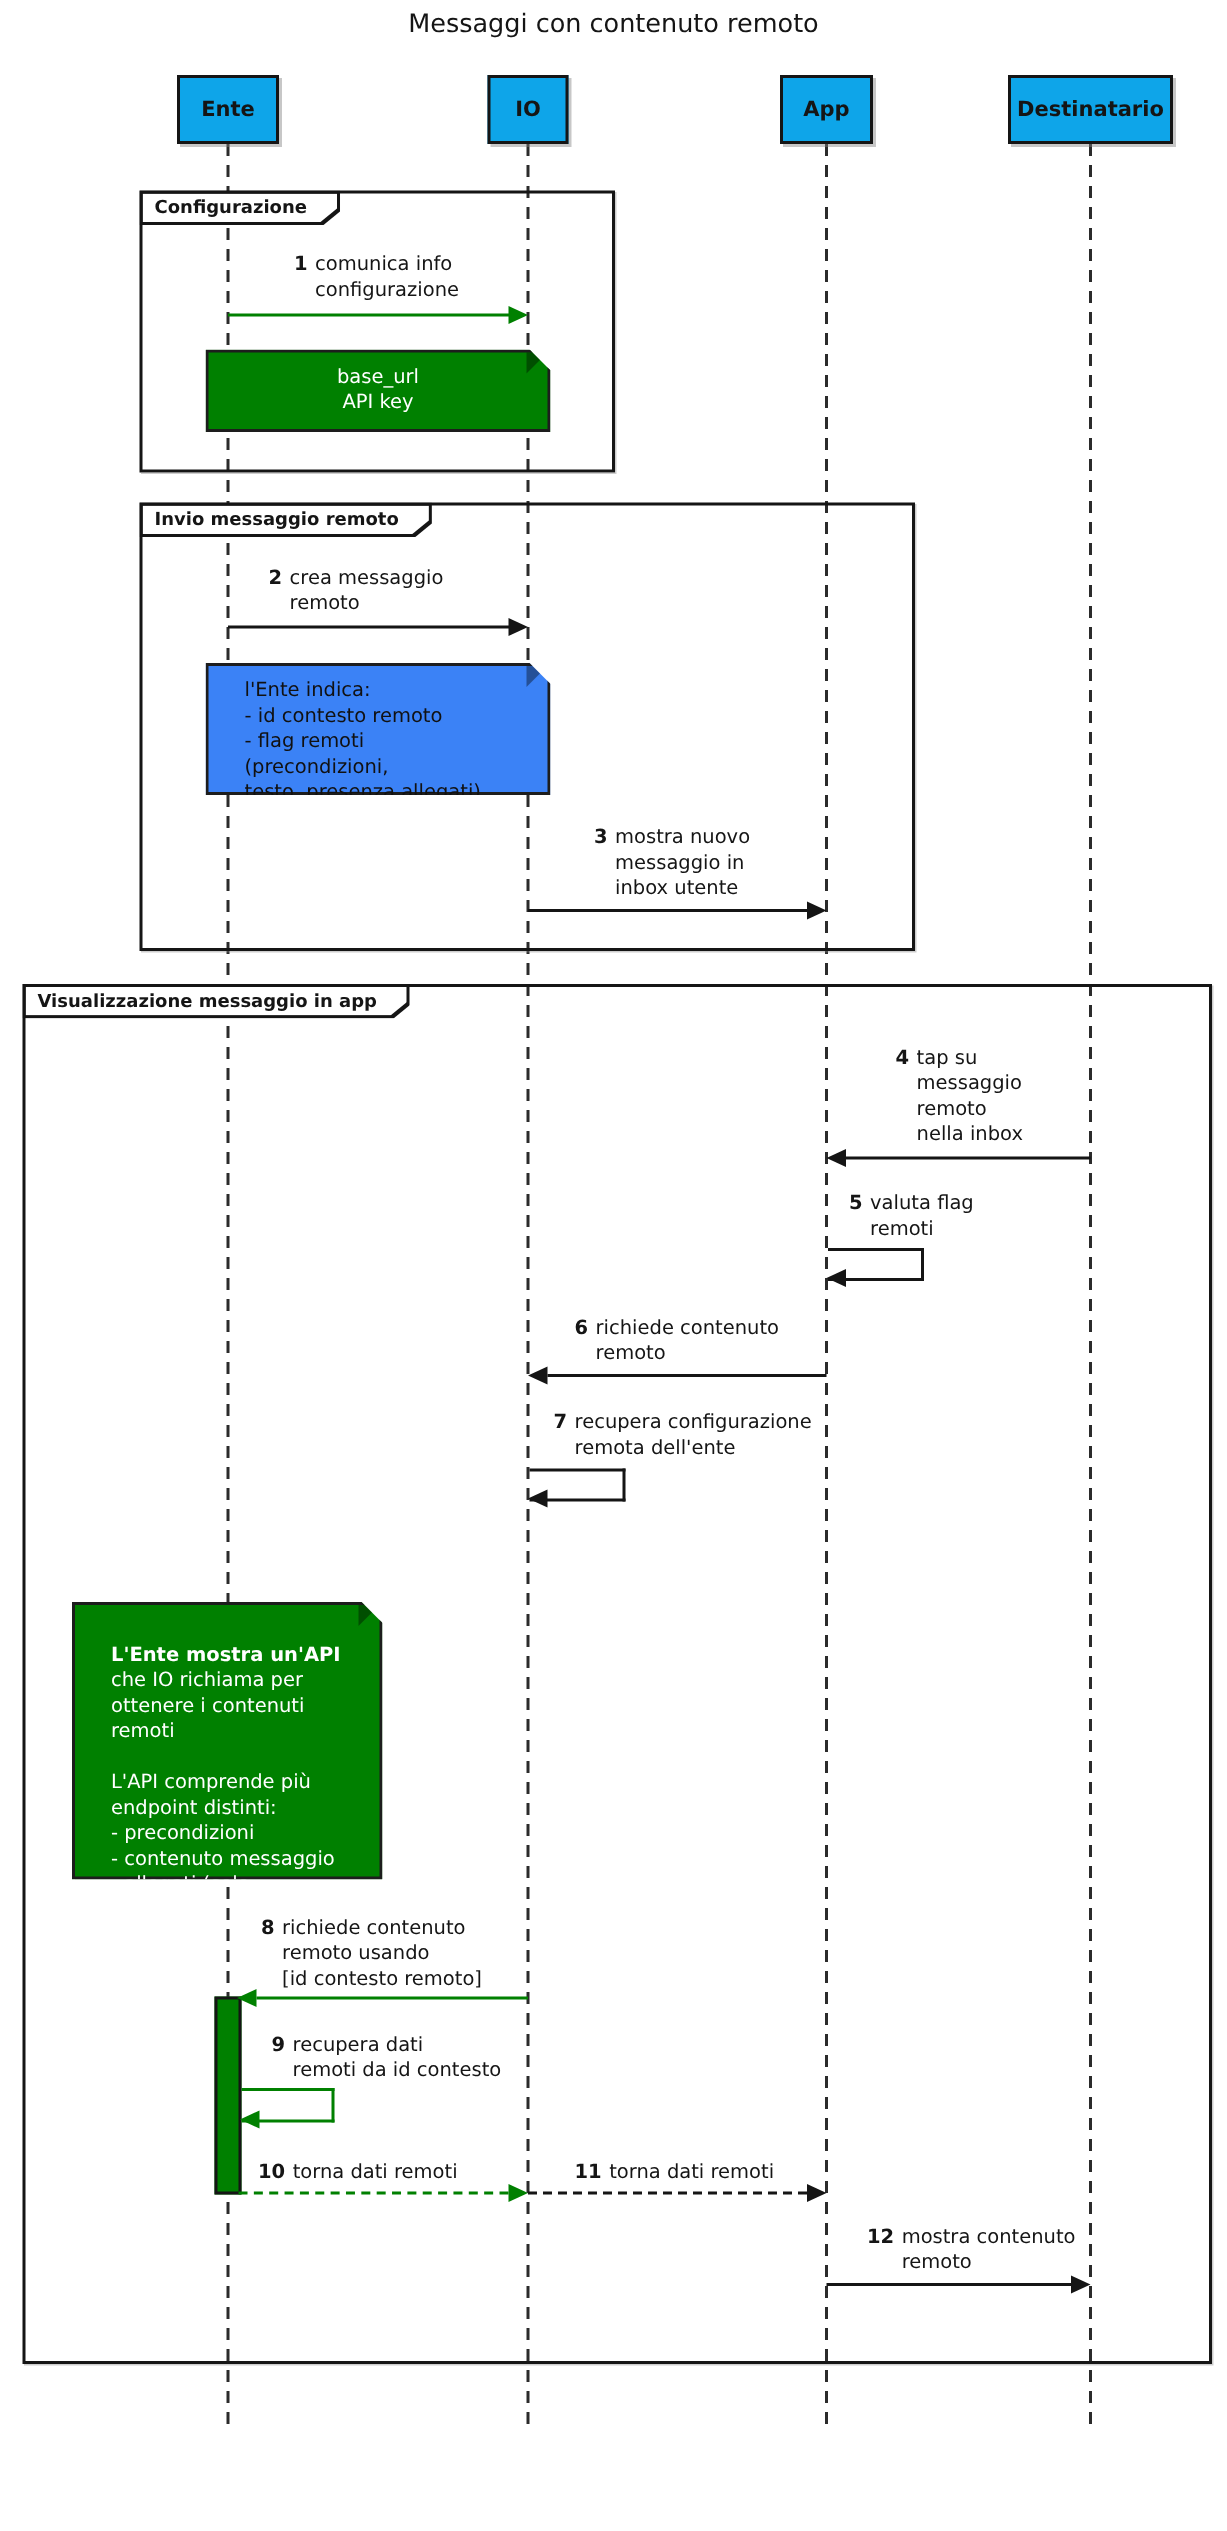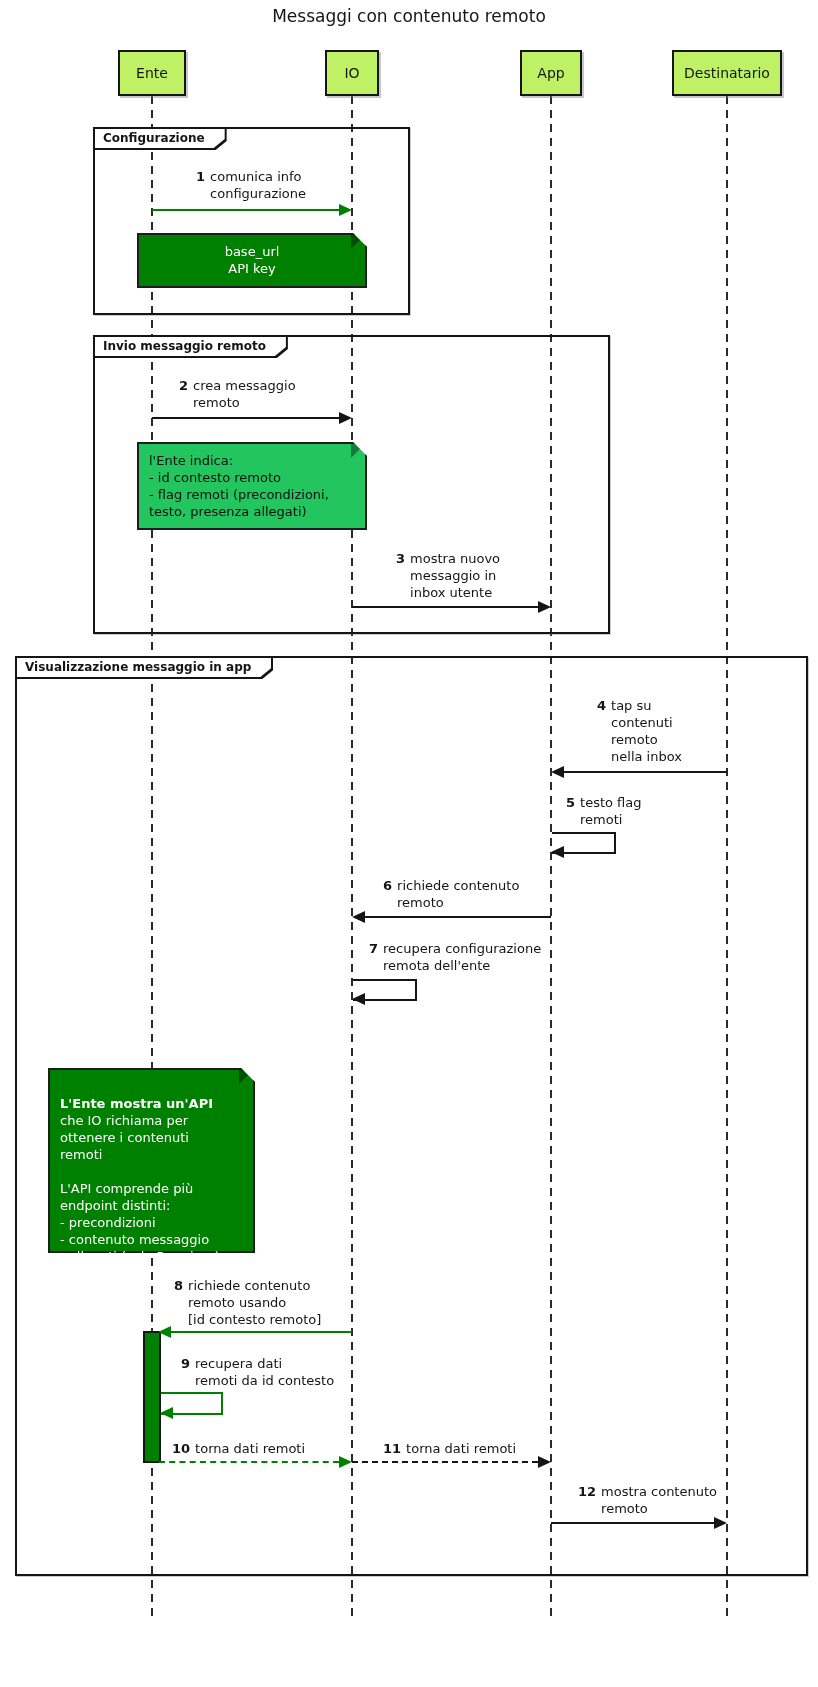--- a/index.html
+++ b/index.html
@@ -2,23 +2,23 @@
 <html><head>
 <meta charset="utf-8">
 <style>
   html,body{margin:0;padding:0;background:#ffffff;}
   .diagram{
     position:relative;width:818px;height:1616px;background:#ffffff;overflow:hidden;
     font-family:"DejaVu Sans","Liberation Sans",sans-serif;color:#151515;
   }
   .title{position:absolute;left:0;top:6px;width:100%;text-align:center;font-size:17px;}
   .actor-box{
-    position:absolute;height:42px;background:#bef264;border:2px solid #151515;
+    position:absolute;height:42px;background:#0ea5e9;border:2px solid #151515;
     display:flex;align-items:center;justify-content:center;font-size:14px;
-    box-shadow:2px 2px 0 rgba(130,130,130,.45);z-index:6;
+    box-shadow:2px 2px 0 rgba(130,130,130,.45);z-index:6;font-weight:bold;
   }
   .lifeline{
     position:absolute;width:2px;z-index:1;
     background:repeating-linear-gradient(to bottom,#2b2b2b 0 8px,transparent 8px 14px);
   }
   .frame{position:absolute;border:2px solid #151515;background:transparent;z-index:2;
     box-shadow:1px 1px 0 rgba(130,130,130,.4);}
   .frame-tab{
     position:absolute;left:-2px;top:-2px;background:#151515;padding:2px;z-index:3;
     clip-path:polygon(0 0,100% 0,100% calc(100% - 9px),calc(100% - 11px) 100%,0 100%);
@@ -30,22 +30,22 @@
   .note{
     position:absolute;z-index:4;font-size:13px;line-height:17px;
     border:2px solid #1d1d1d;box-shadow:2px 2px 0 rgba(130,130,130,.45);
     clip-path:polygon(0 0,calc(100% - 14px) 0,100% 14px,100% 100%,0 100%);
   }
   .note .fold{
     position:absolute;top:0;right:0;width:0;height:0;
     border-left:14px solid rgba(0,0,0,.38);border-bottom:14px solid transparent;
   }
   .note-green{background:#008000;color:#ffffff;}
-  .note-yellow{background:#22c55e;color:#111111;}
-  .note-body{padding:8px 10px;white-space:pre-line;}
+  .note-yellow{background:#3b82f6;color:#111111;}
+  .note-body{padding:8px 24px;white-space:pre-line;}
   .note-title{font-weight:bold;}
   .note-center .note-body{text-align:center;}
   .msg-label{position:absolute;display:flex;gap:5px;font-size:13px;line-height:17px;z-index:5;}
   .msg-num{font-weight:bold;}
   .msg-text{white-space:pre-line;}
   .arrow{position:absolute;height:0;border-top:2px solid #151515;z-index:5;}
   .arrow.dashed{border-top-style:dashed;}
   .arrow.green{border-top-color:#008000;}
   .head{position:absolute;width:0;height:0;z-index:5;}
   .head-right{border-top:6px solid transparent;border-bottom:6px solid transparent;border-left:13px solid #151515;}
@@ -134,30 +134,30 @@
 
   <div class="frame" style="left:15px;top:656px;width:789px;height:916px;">
     <div class="frame-tab">
       <div class="frame-tab-inner">Visualizzazione messaggio in app</div>
     </div>
   </div>
 
   <div class="msg-label" style="left:597px;top:697px;">
     <span class="msg-num">4</span>
     <span class="msg-text">tap su
-contenuti
+messaggio
 remoto
 nella inbox</span>
   </div>
   <div class="arrow" style="left:564px;top:771px;width:163px;"></div>
   <div class="head head-left" style="left:551px;top:766px;"></div>
 
   <div class="msg-label" style="left:566px;top:794px;">
     <span class="msg-num">5</span>
-    <span class="msg-text">testo flag
+    <span class="msg-text">valuta flag
 remoti</span>
   </div>
   <div class="self-loop" style="left:552px;top:832px;width:62px;height:18px;"></div>
   <div class="head head-left" style="left:551px;top:846px;"></div>
 
   <div class="msg-label" style="left:383px;top:877px;">
     <span class="msg-num">6</span>
     <span class="msg-text">richiede contenuto
 remoto</span>
   </div>

